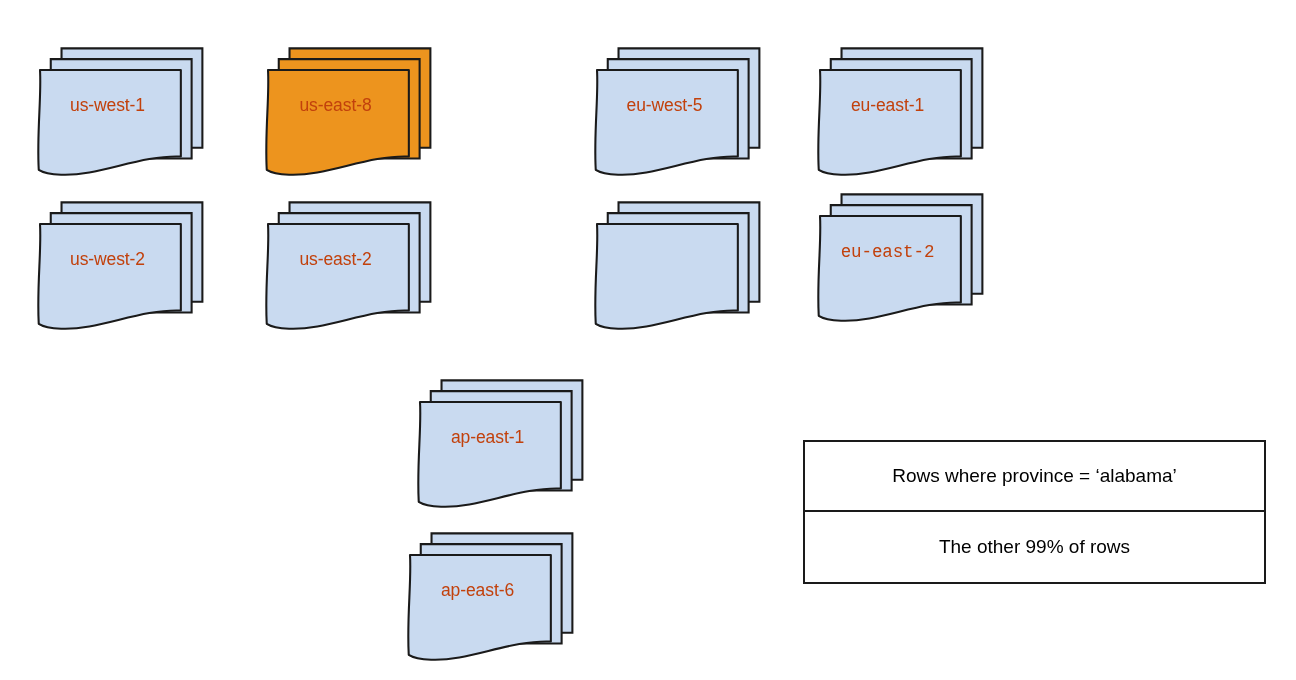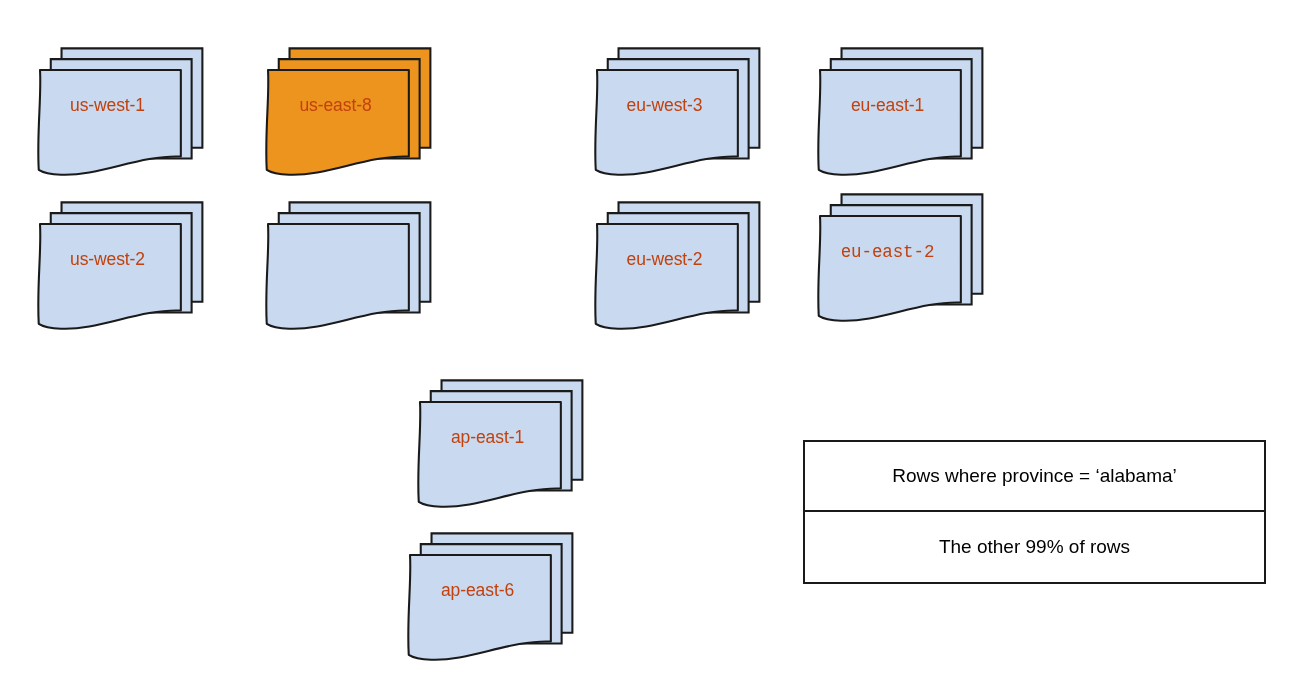--- a/index.html
+++ b/index.html
@@ -103,21 +103,21 @@
       <div class="stack" style="left: 577px; top: 43px;">
         <svg width="209" height="145" viewBox="0 -30 209 175" xmlns="http://www.w3.org/2000/svg">
           <g transform="translate(26,-26)">
             <path d="M 2.5,2.5 L 172.5,2.5 L 172.5,122.5 L 2.5,122.5 Z" fill="#c9daf0" stroke="#1a1a1a" stroke-width="2.5" stroke-linejoin="miter"></path>
           </g>
           <g transform="translate(13,-13)">
             <path d="M 2.5,2.5 L 172.5,2.5 L 172.5,122.5 L 2.5,122.5 Z" fill="#c9daf0" stroke="#1a1a1a" stroke-width="2.5" stroke-linejoin="miter"></path>
           </g>
           <path d="M 2.5,2.5 L 172.5,2.5 L 172.5,107 C 122.49999999999999,105 73.5,131 28,129 C 15.75,128.5 7,127 1,123 C -1.5,77.5 4.5,35 2.5,2.5 Z" fill="#c9daf0" stroke="#1a1a1a" stroke-width="2.5" stroke-linejoin="round"></path>
         </svg>
-        <div class="stack-label">eu-west-3</div>
+        <div class="stack-label">eu-west-5</div>
       </div>
       <div class="stack" style="left: 800px; top: 43px;">
         <svg width="209" height="145" viewBox="0 -30 209 175" xmlns="http://www.w3.org/2000/svg">
           <g transform="translate(26,-26)">
             <path d="M 2.5,2.5 L 172.5,2.5 L 172.5,122.5 L 2.5,122.5 Z" fill="#c9daf0" stroke="#1a1a1a" stroke-width="2.5" stroke-linejoin="miter"></path>
           </g>
           <g transform="translate(13,-13)">
             <path d="M 2.5,2.5 L 172.5,2.5 L 172.5,122.5 L 2.5,122.5 Z" fill="#c9daf0" stroke="#1a1a1a" stroke-width="2.5" stroke-linejoin="miter"></path>
           </g>
           <path d="M 2.5,2.5 L 172.5,2.5 L 172.5,107 C 122.49999999999999,105 73.5,131 28,129 C 15.75,128.5 7,127 1,123 C -1.5,77.5 4.5,35 2.5,2.5 Z" fill="#c9daf0" stroke="#1a1a1a" stroke-width="2.5" stroke-linejoin="round"></path>
@@ -139,32 +139,32 @@
       <div class="stack" style="left: 248px; top: 197px;">
         <svg width="209" height="145" viewBox="0 -30 209 175" xmlns="http://www.w3.org/2000/svg">
           <g transform="translate(26,-26)">
             <path d="M 2.5,2.5 L 172.5,2.5 L 172.5,122.5 L 2.5,122.5 Z" fill="#c9daf0" stroke="#1a1a1a" stroke-width="2.5" stroke-linejoin="miter"></path>
           </g>
           <g transform="translate(13,-13)">
             <path d="M 2.5,2.5 L 172.5,2.5 L 172.5,122.5 L 2.5,122.5 Z" fill="#c9daf0" stroke="#1a1a1a" stroke-width="2.5" stroke-linejoin="miter"></path>
           </g>
           <path d="M 2.5,2.5 L 172.5,2.5 L 172.5,107 C 122.49999999999999,105 73.5,131 28,129 C 15.75,128.5 7,127 1,123 C -1.5,77.5 4.5,35 2.5,2.5 Z" fill="#c9daf0" stroke="#1a1a1a" stroke-width="2.5" stroke-linejoin="round"></path>
         </svg>
+        <div class="stack-label">us-east-2</div>
       </div>
       <div class="stack" style="left: 577px; top: 197px;">
         <svg width="209" height="145" viewBox="0 -30 209 175" xmlns="http://www.w3.org/2000/svg">
           <g transform="translate(26,-26)">
             <path d="M 2.5,2.5 L 172.5,2.5 L 172.5,122.5 L 2.5,122.5 Z" fill="#c9daf0" stroke="#1a1a1a" stroke-width="2.5" stroke-linejoin="miter"></path>
           </g>
           <g transform="translate(13,-13)">
             <path d="M 2.5,2.5 L 172.5,2.5 L 172.5,122.5 L 2.5,122.5 Z" fill="#c9daf0" stroke="#1a1a1a" stroke-width="2.5" stroke-linejoin="miter"></path>
           </g>
           <path d="M 2.5,2.5 L 172.5,2.5 L 172.5,107 C 122.49999999999999,105 73.5,131 28,129 C 15.75,128.5 7,127 1,123 C -1.5,77.5 4.5,35 2.5,2.5 Z" fill="#c9daf0" stroke="#1a1a1a" stroke-width="2.5" stroke-linejoin="round"></path>
         </svg>
-        <div class="stack-label">eu-west-2</div>
       </div>
       <div class="stack" style="left: 800px; top: 189px; font-family: Liberation Mono, monospace;">
         <svg width="209" height="145" viewBox="0 -30 209 175" xmlns="http://www.w3.org/2000/svg">
           <g transform="translate(26,-26)">
             <path d="M 2.5,2.5 L 172.5,2.5 L 172.5,122.5 L 2.5,122.5 Z" fill="#c9daf0" stroke="#1a1a1a" stroke-width="2.5" stroke-linejoin="miter"></path>
           </g>
           <g transform="translate(13,-13)">
             <path d="M 2.5,2.5 L 172.5,2.5 L 172.5,122.5 L 2.5,122.5 Z" fill="#c9daf0" stroke="#1a1a1a" stroke-width="2.5" stroke-linejoin="miter"></path>
           </g>
           <path d="M 2.5,2.5 L 172.5,2.5 L 172.5,107 C 122.49999999999999,105 73.5,131 28,129 C 15.75,128.5 7,127 1,123 C -1.5,77.5 4.5,35 2.5,2.5 Z" fill="#c9daf0" stroke="#1a1a1a" stroke-width="2.5" stroke-linejoin="round"></path>

